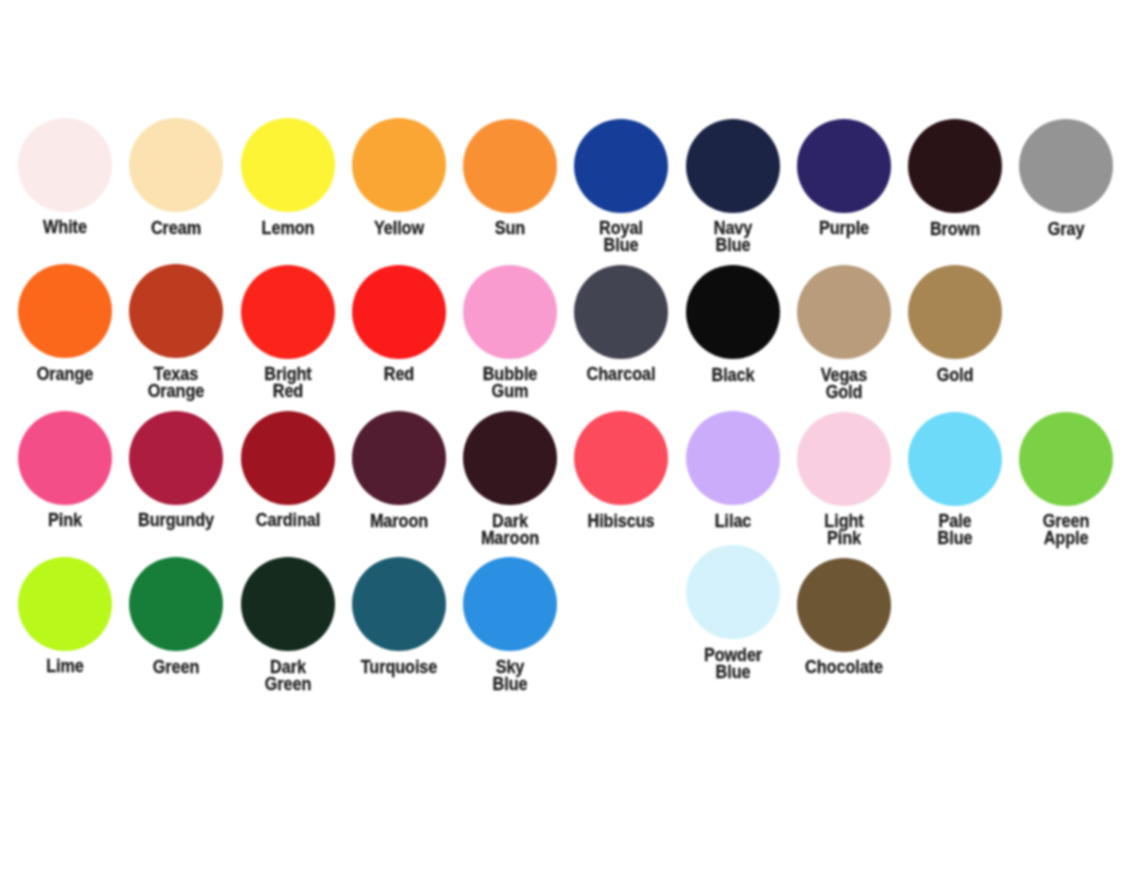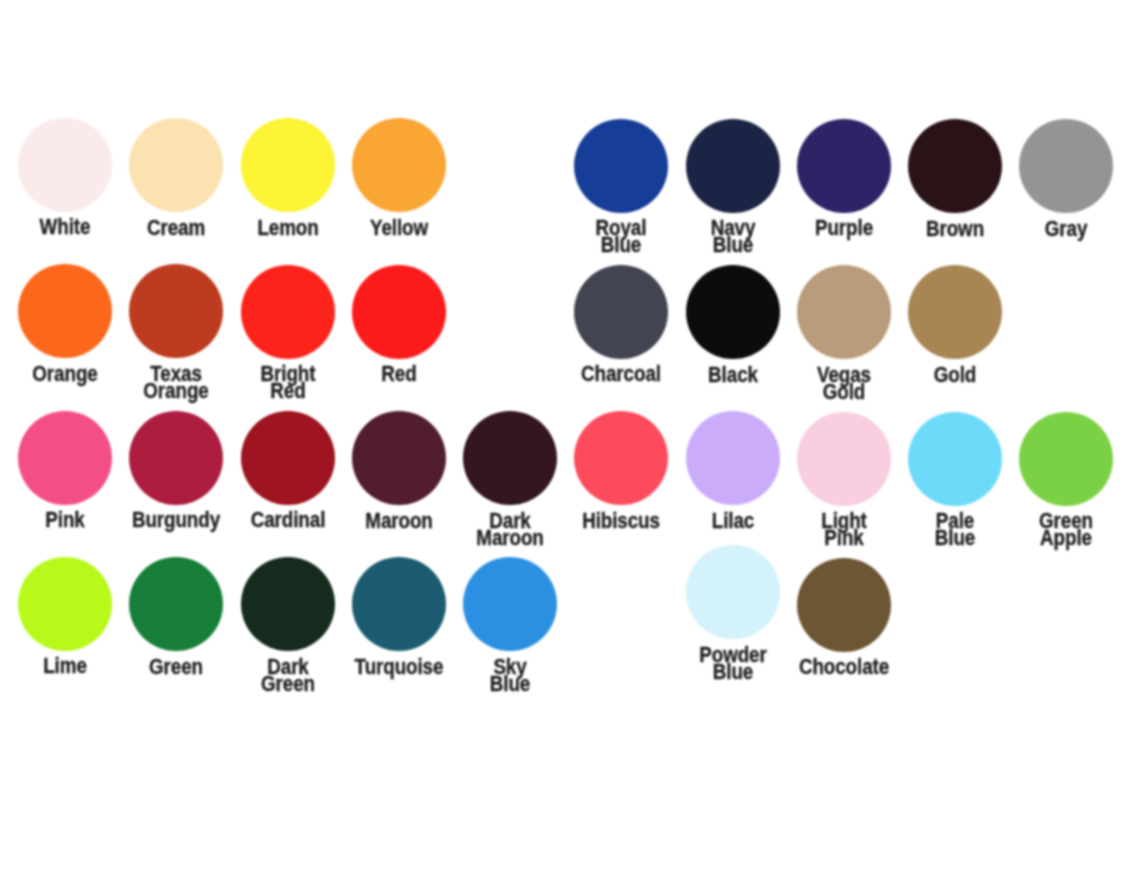--- a/index.html
+++ b/index.html
@@ -3,21 +3,21 @@
 <meta charset="utf-8">
 <style>
   html,body{margin:0;padding:0;}
   body{width:1140px;height:869px;background:#ffffff;overflow:hidden;
        font-family:"Liberation Sans","DejaVu Sans",sans-serif;}
   #sheet{position:relative;width:1140px;height:869px;background:#ffffff;
          filter:blur(0.8px);}
   .swatch{position:absolute;width:112px;}
   .dot{width:94px;height:94px;border-radius:50%;margin:0 auto;}
   .cap{margin-top:6.5px;text-align:center;color:#1e1e1e;
-       font-size:22px;font-weight:700;line-height:17px;
+       font-size:19px;font-weight:700;line-height:17px;
        letter-spacing:-0.1px;
        -webkit-font-smoothing:antialiased;
        -webkit-text-stroke:0.3px #1e1e1e;}
   .cap-line{display:block;transform:scaleX(0.855);white-space:nowrap;}
 </style>
 </head>
 <body>
 
 <div id="sheet">
   <div class="swatch" style="left:9.1px;top:117.98px">
@@ -37,20 +37,26 @@
     <div class="cap">
       <span class="cap-line">Lemon</span>
     </div>
   </div>
   <div class="swatch" style="left:342.88px;top:118.39px">
     <div class="dot" style="background:#faa634"></div>
     <div class="cap">
       <span class="cap-line">Yellow</span>
     </div>
   </div>
+  <div class="swatch" style="left:454.14px;top:118.53px">
+    <div class="dot" style="background:#fa9034"></div>
+    <div class="cap">
+      <span class="cap-line">Sun</span>
+    </div>
+  </div>
   <div class="swatch" style="left:565.4px;top:118.66px">
     <div class="dot" style="background:#163e98"></div>
     <div class="cap">
       <span class="cap-line">Royal</span>
       <span class="cap-line">Blue</span>
     </div>
   </div>
   <div class="swatch" style="left:676.66px;top:118.8px">
     <div class="dot" style="background:#1c2445"></div>
     <div class="cap">
@@ -93,20 +99,27 @@
     <div class="dot" style="background:#fc231a"></div>
     <div class="cap">
       <span class="cap-line">Bright</span>
       <span class="cap-line">Red</span>
     </div>
   </div>
   <div class="swatch" style="left:342.88px;top:264.71px">
     <div class="dot" style="background:#fc1b1b"></div>
     <div class="cap">
       <span class="cap-line">Red</span>
+    </div>
+  </div>
+  <div class="swatch" style="left:454.14px;top:264.85px">
+    <div class="dot" style="background:#f99bce"></div>
+    <div class="cap">
+      <span class="cap-line">Bubble</span>
+      <span class="cap-line">Gum</span>
     </div>
   </div>
   <div class="swatch" style="left:565.4px;top:264.98px">
     <div class="dot" style="background:#434451"></div>
     <div class="cap">
       <span class="cap-line">Charcoal</span>
     </div>
   </div>
   <div class="swatch" style="left:676.66px;top:265.12px">
     <div class="dot" style="background:#0c0c0c"></div>

